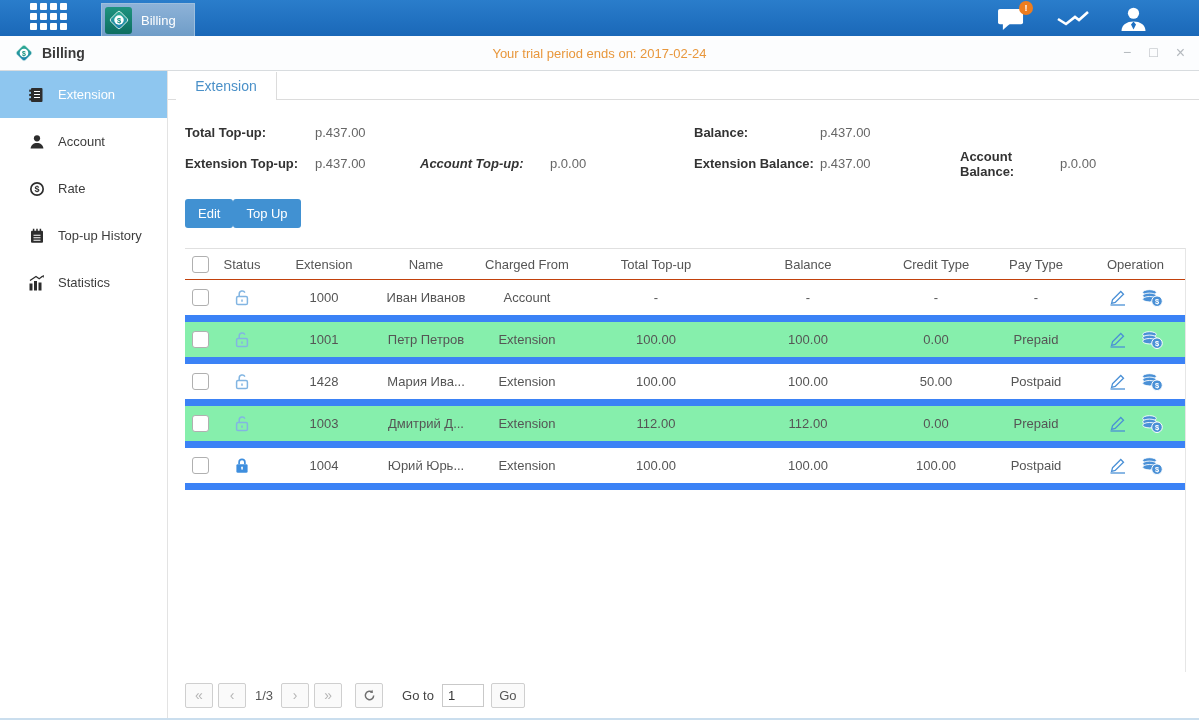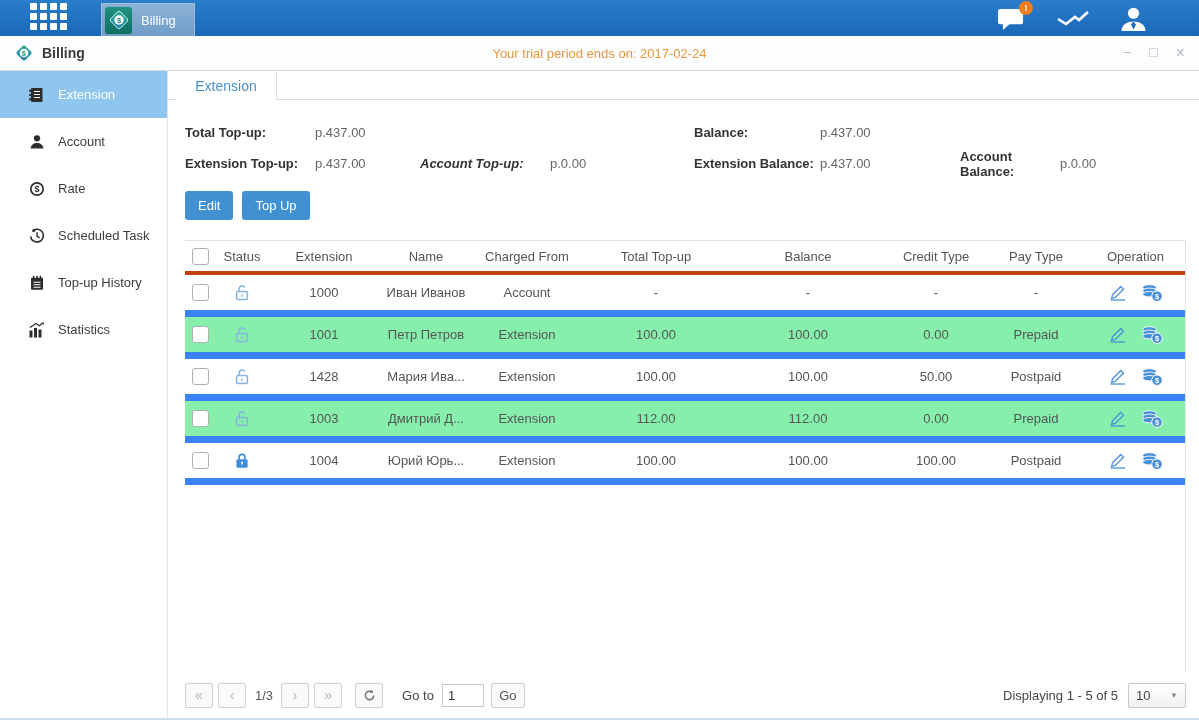--- a/index.html
+++ b/index.html
@@ -44,26 +44,26 @@
   .content{flex:1;display:flex;flex-direction:column;padding:0 13px 0 17px;min-height:0;}
   .summary{display:flex;margin-top:17px;font-size:13px;}
   .sum-col{display:flex;flex-direction:column;}
   .sum-left{width:509px;}
   .sum-right{flex:1;}
   .sum-row{display:flex;align-items:center;height:31px;}
   .lbl{font-weight:bold;color:#333;}
   .val{color:#666;}
   .sum-left .c1{width:130px;} .sum-left .c2{width:105px;} .sum-left .c3{width:130px;font-style:italic;} .sum-left .c4{flex:1;}
   .sum-right .c1{width:126px;} .sum-right .c2{width:140px;} .sum-right .c3{width:100px;} .sum-right .c4{flex:1;}
-  .btn-row{margin-top:12px;display:flex;gap:9px;}
+  .btn-row{margin-top:20px;display:flex;}
   .btn{background:#4191d2;color:#fff;border:none;border-radius:3px;font-size:13px;padding:7px 13px;cursor:pointer;font-family:inherit;}
   
   .grid-area{flex:1;border-right:1px solid #e6e6e6;margin-top:20px;min-height:0;overflow:hidden;}
   table{width:100%;border-collapse:collapse;table-layout:fixed;font-size:13px;color:#555;}
-  thead th{height:30px;font-weight:normal;color:#555;border-top:1px solid #e0e0e0;border-bottom:4px solid #c2410c;text-align:center;padding:0;}
+  thead th{height:30px;font-weight:normal;color:#555;border-top:1px solid #e0e0e0;border-bottom:1px solid #c2410c;text-align:center;padding:0;}
   tbody td{height:35px;border-bottom:7px solid #3b82f6;text-align:center;padding:0 2px;overflow:hidden;white-space:nowrap;text-overflow:ellipsis;}
   tr.alt{background:#86efac;}
   .checkbox{display:inline-block;width:15px;height:15px;border:1px solid #b0b0b0;border-radius:3px;background:#fff;cursor:pointer;vertical-align:middle;}
   .op-icons{display:flex;justify-content:center;gap:14px;align-items:center;}
   .op-icons span{cursor:pointer;display:flex;align-items:center;}
   
   .pagination{flex:0 0 46px;display:flex;align-items:center;justify-content:space-between;padding:0 13px 0 17px;font-size:13px;color:#444;}
   .pg-left{display:flex;align-items:center;}
   .pg-btn{width:28px;height:25px;border:1px solid #cfcfcf;border-radius:2px;background:#fafafa;color:#b5b5b5;
           display:flex;align-items:center;justify-content:center;font-size:14px;margin-right:5px;cursor:pointer;box-sizing:border-box;}
@@ -188,30 +188,20 @@
         </div>
         <div class="side-item">
           <span class="side-icon">
             <svg width="16" height="16" viewBox="0 0 16 16">
               <circle cx="8" cy="8" r="7" fill="#2d2d2d"></circle>
               <circle cx="8" cy="8" r="5.3" fill="#fff"></circle>
               <text x="8" y="11.3" text-anchor="middle" font-size="9" font-weight="bold" fill="#2d2d2d" font-family="'Liberation Sans',sans-serif">$</text>
             </svg>
           </span>
           <span class="side-label">Rate</span>
-        </div>
-        <div class="side-item">
-          <span class="side-icon">
-            <svg width="16" height="16" viewBox="0 0 16 16">
-              <path d="M3.4 3.1A6.4 6.4 0 1 1 1.6 8.3" fill="none" stroke="#2d2d2d" stroke-width="1.6"></path>
-              <path d="M4.2 0.4L3.4 4.1 7 3.2z" fill="#2d2d2d"></path>
-              <path d="M8 4.3v3.9l2.7 1.8" fill="none" stroke="#2d2d2d" stroke-width="1.4"></path>
-            </svg>
-          </span>
-          <span class="side-label">Scheduled Task</span>
         </div>
         <div class="side-item">
           <span class="side-icon">
             <svg width="16" height="16" viewBox="0 0 16 16">
               <rect x="2" y="2.8" width="12" height="12" rx="1" fill="#2d2d2d"></rect>
               <path d="M4.6 0.8v3M8 0.8v3M11.4 0.8v3" stroke="#2d2d2d" stroke-width="1.5"></path>
               <path d="M4.5 7.2h7M4.5 9.7h7M4.5 12.2h7" stroke="#fff" stroke-width="1.1"></path>
             </svg>
           </span>
           <span class="side-label">Top-up History</span>
@@ -507,23 +497,16 @@
           <span class="pg-btn pg-refresh">
             <svg width="13" height="13" viewBox="0 0 14 14">
                 <path d="M11.5 7a4.5 4.5 0 1 1-1.3-3.2" fill="none" stroke="#707070" stroke-width="1.6"></path>
                 <path d="M10.2 0.8l.4 3.4-3.3-.5z" fill="#707070"></path>
               </svg>
           </span>
           <span class="goto-lbl">Go to</span>
           <input class="goto-input" value="1" style="">
           <span class="go-btn">Go</span>
         </div>
-        <div class="pg-right">
-          <span>Displaying 1 - 5 of 5</span>
-          <div class="pgsize">
-            <span>10</span>
-            <span class="caret">▼</span>
-          </div>
-        </div>
       </div>
     </div>
   </div>
 </div>
 
 </body></html>

